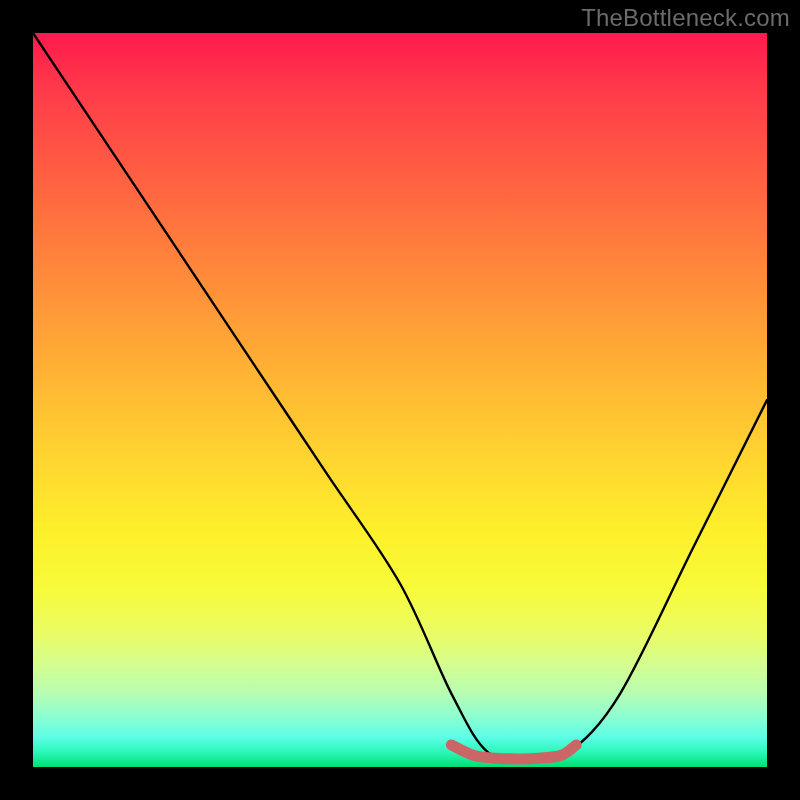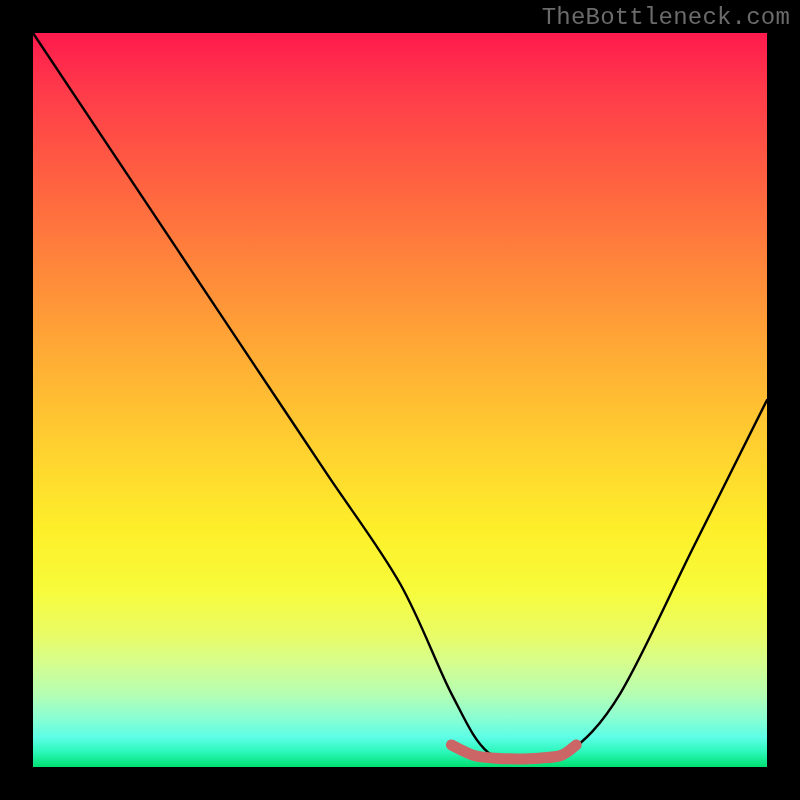--- a/index.html
+++ b/index.html
@@ -18,21 +18,20 @@
     background: #000;
   }
   .attribution {
     position: absolute;
     top: 4px;
     right: 10px;
     color: #6b6b6b;
     font-size: 24px;
     letter-spacing: 0.2px;
     z-index: 5;
-    font-family: Liberation Mono, monospace;
   }
   .plot {
     position: absolute;
     left: 33px;
     top: 33px;
     width: 734px;
     height: 734px;
     overflow: hidden;
     background: #000;
   }

